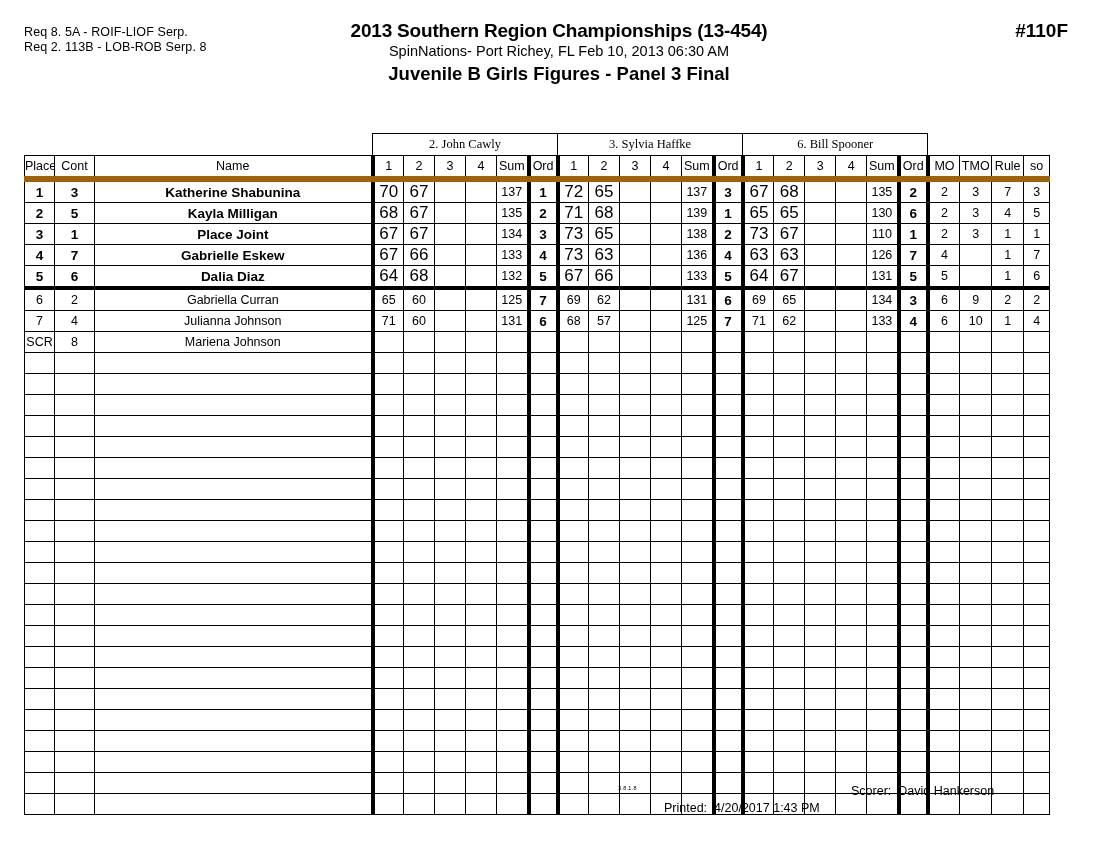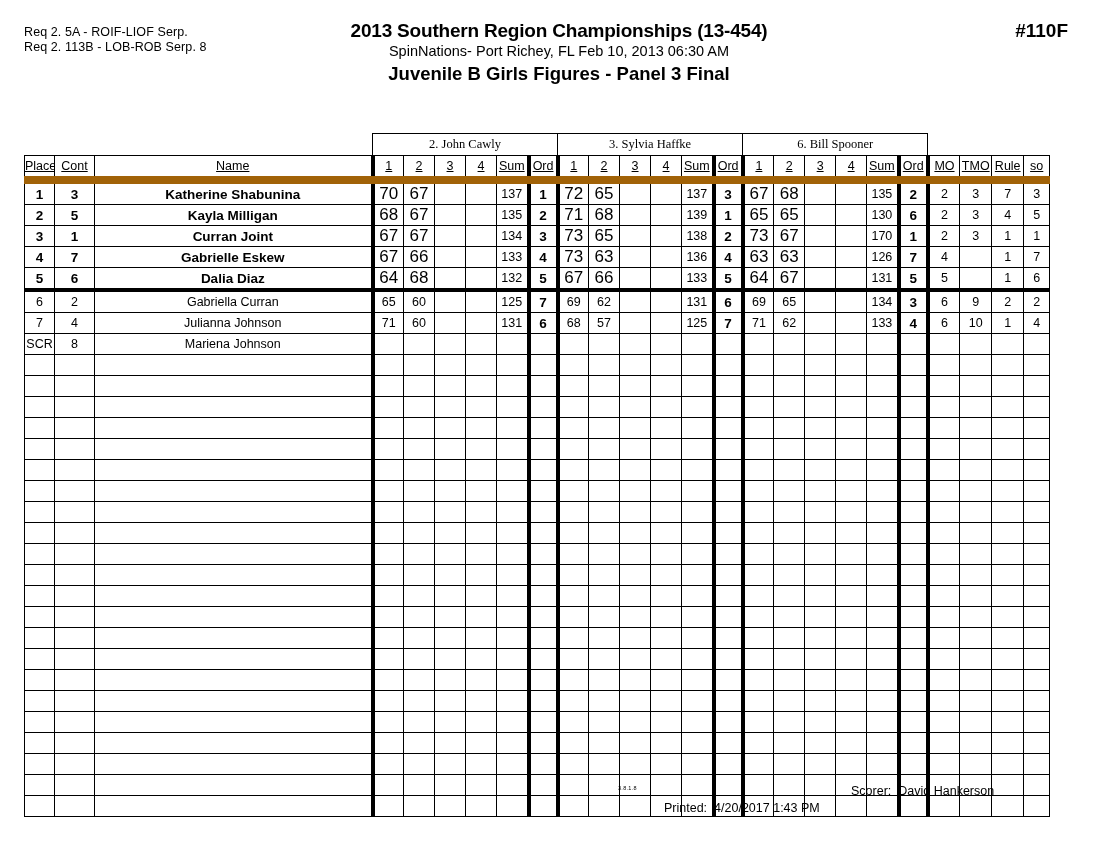--- a/index.html
+++ b/index.html
@@ -98,23 +98,22 @@
     border: 1px solid #000 !important;
     border-bottom: none !important;
     text-align: left;
     padding-left: 7px;
     font-size: 12.5px;
     font-family: Liberation Serif, serif;
   }
   td.band-tail { border: none !important; }
 
   tr.col-head td {
-    border-bottom: 8px solid #a16207;
+    border-bottom: 6px solid #a16207;
     font-size: 12.5px;
-    text-decoration: underline;
   }
 
   
   .thick-l { border-left: 4px solid #000 !important; }
   .thick-r { border-right: 4px solid #000 !important; }
 
   td.place, td.cont { text-align: center; }
   td.name {
     text-align: left;
     padding-left: 8px;
@@ -162,21 +161,21 @@
     left: 827px;
     top: 0px;
     white-space: nowrap;
   }
   .sp { display: inline-block; width: 7px; }
 </style>
 </head>
 <body>
 
 <div id="req-block">
-  <div>Req  2.  5A - ROIF-LIOF Serp.</div>
+  <div>Req  8.  5A - ROIF-LIOF Serp.</div>
   <div>Req  2.  113B - LOB-ROB Serp. 8</div>
 </div>
 
 <div id="title-block">
   <div class="title-main">2013 Southern Region Championships (13-454)</div>
   <div class="title-sub">SpinNations- Port Richey, FL  Feb 10, 2013  06:30 AM</div>
   <div class="title-event">Juvenile B Girls Figures  -  Panel 3 Final</div>
 </div>
 <div id="event-number">#110F</div>
 
@@ -294,38 +293,38 @@
           <td class="sum">130</td>
           <td class="ord thick-l thick-r">6</td>
           <td class="extra">2</td>
           <td class="extra">3</td>
           <td class="extra">4</td>
           <td class="extra">5</td>
         </tr>
         <tr class="top5">
           <td class="place">3</td>
           <td class="cont">1</td>
-          <td class="name">Curran Joint</td>
+          <td class="name">Place Joint</td>
           <td class="score thick-l">67</td>
           <td class="score">67</td>
           <td class="score"></td>
           <td class="score"></td>
           <td class="sum">134</td>
           <td class="ord thick-l thick-r">3</td>
           <td class="score thick-l">73</td>
           <td class="score">65</td>
           <td class="score"></td>
           <td class="score"></td>
           <td class="sum">138</td>
           <td class="ord thick-l thick-r">2</td>
           <td class="score thick-l">73</td>
           <td class="score">67</td>
           <td class="score"></td>
           <td class="score"></td>
-          <td class="sum">170</td>
+          <td class="sum">110</td>
           <td class="ord thick-l thick-r">1</td>
           <td class="extra">2</td>
           <td class="extra">3</td>
           <td class="extra">1</td>
           <td class="extra">1</td>
         </tr>
         <tr class="top5">
           <td class="place">4</td>
           <td class="cont">7</td>
           <td class="name">Gabrielle Eskew</td>

